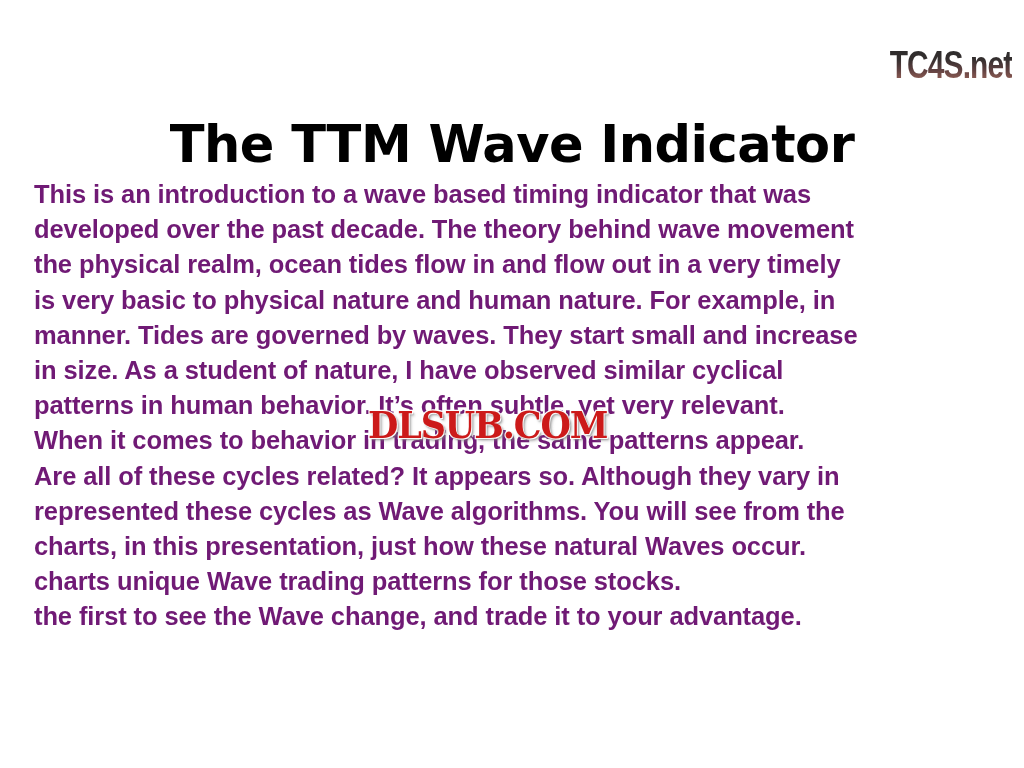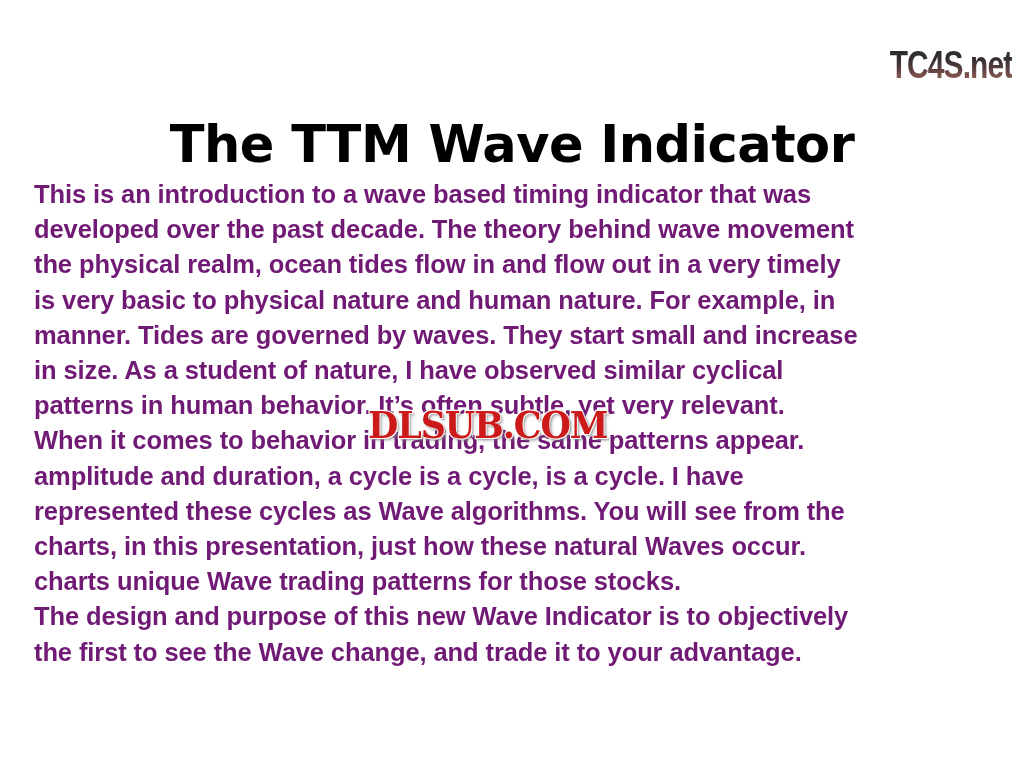--- a/index.html
+++ b/index.html
@@ -133,25 +133,24 @@
 
   <div id="body-copy">
       <span class="line">This is an introduction to a wave based timing indicator that was</span>
       <span class="line">developed over the past decade. The theory behind wave movement</span>
       <span class="line">the physical realm, ocean tides flow in and flow out in a very timely</span>
       <span class="line">is very basic to physical nature and human nature. For example, in</span>
       <span class="line">manner. Tides are governed by waves. They start small and increase</span>
       <span class="line">in size. As a student of nature, I have observed similar cyclical</span>
       <span class="line">patterns in human behavior. It’s often subtle, yet very relevant.</span>
       <span class="line">When it comes to behavior in trading, the same patterns appear.</span>
-      <span class="line">amplitude and duration, a cycle is a cycle, is a cycle. I have</span>
+      <span class="line">Are all of these cycles related? It appears so. Although they vary in</span>
       <span class="line">represented these cycles as Wave algorithms. You will see from the</span>
       <span class="line">charts, in this presentation, just how these natural Waves occur.</span>
       <span class="line">charts unique Wave trading patterns for those stocks.</span>
-      <span class="line">The design and purpose of this new Wave Indicator is to objectively</span>
       <span class="line">the first to see the Wave change, and trade it to your advantage.</span>
     </div>
 
   <div id="dlsub-watermark">DLSUB.COM</div>
 
   <div id="tradersxtreme-logo">TradersXtreme.com</div>
 
 </div>
 
 </body></html>

